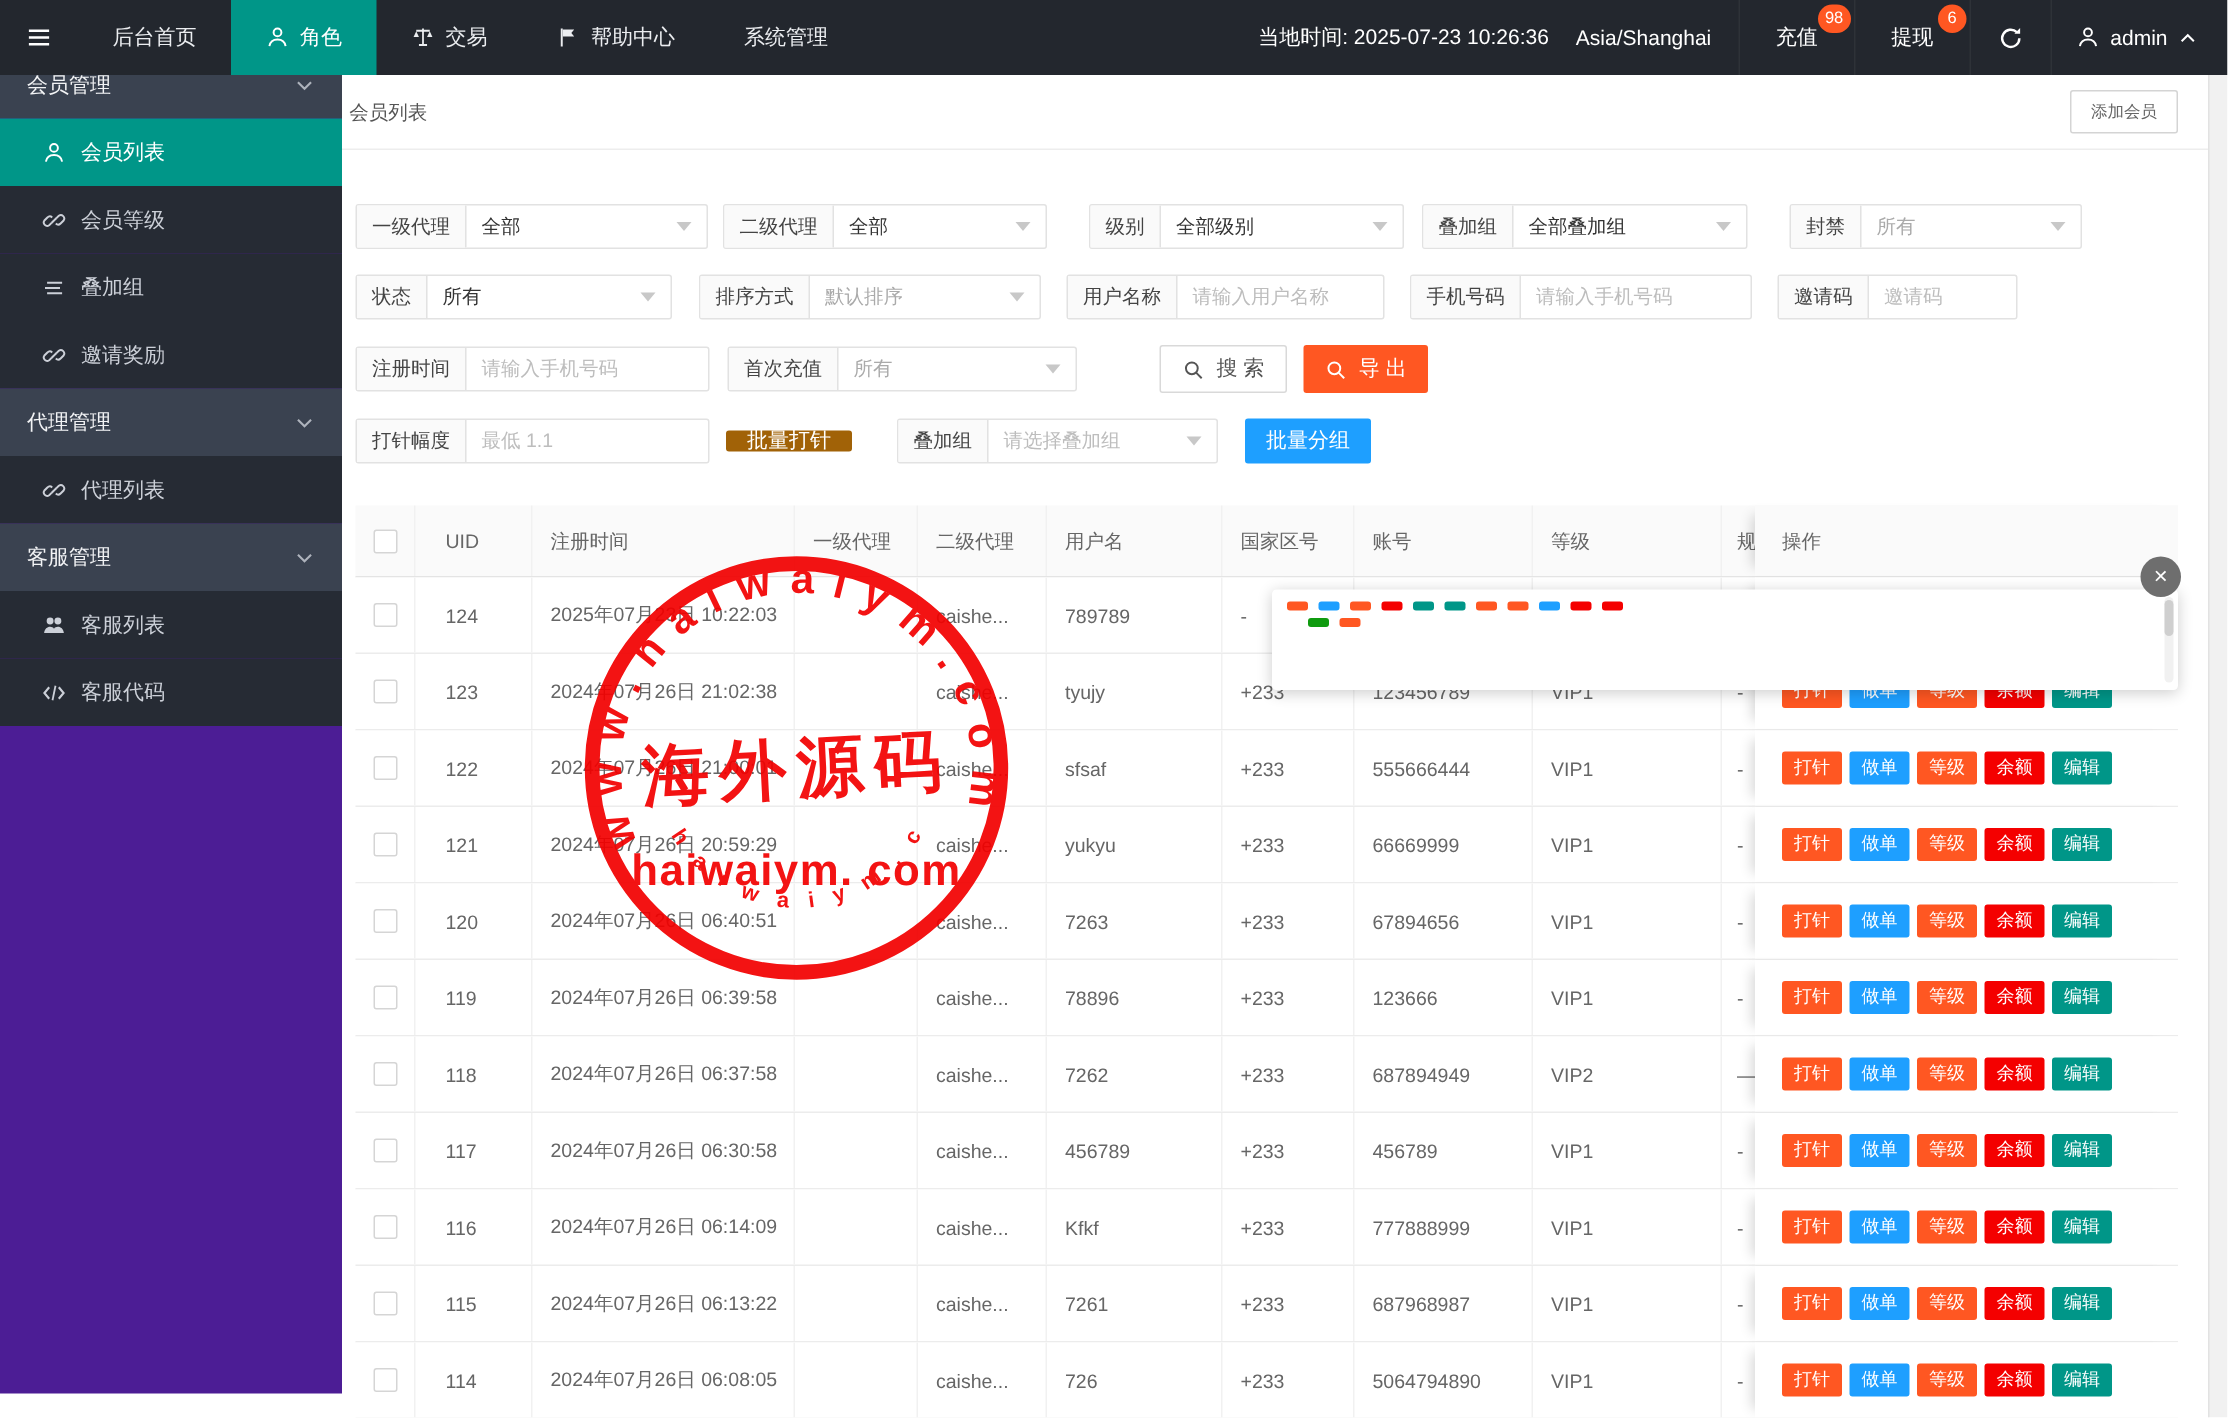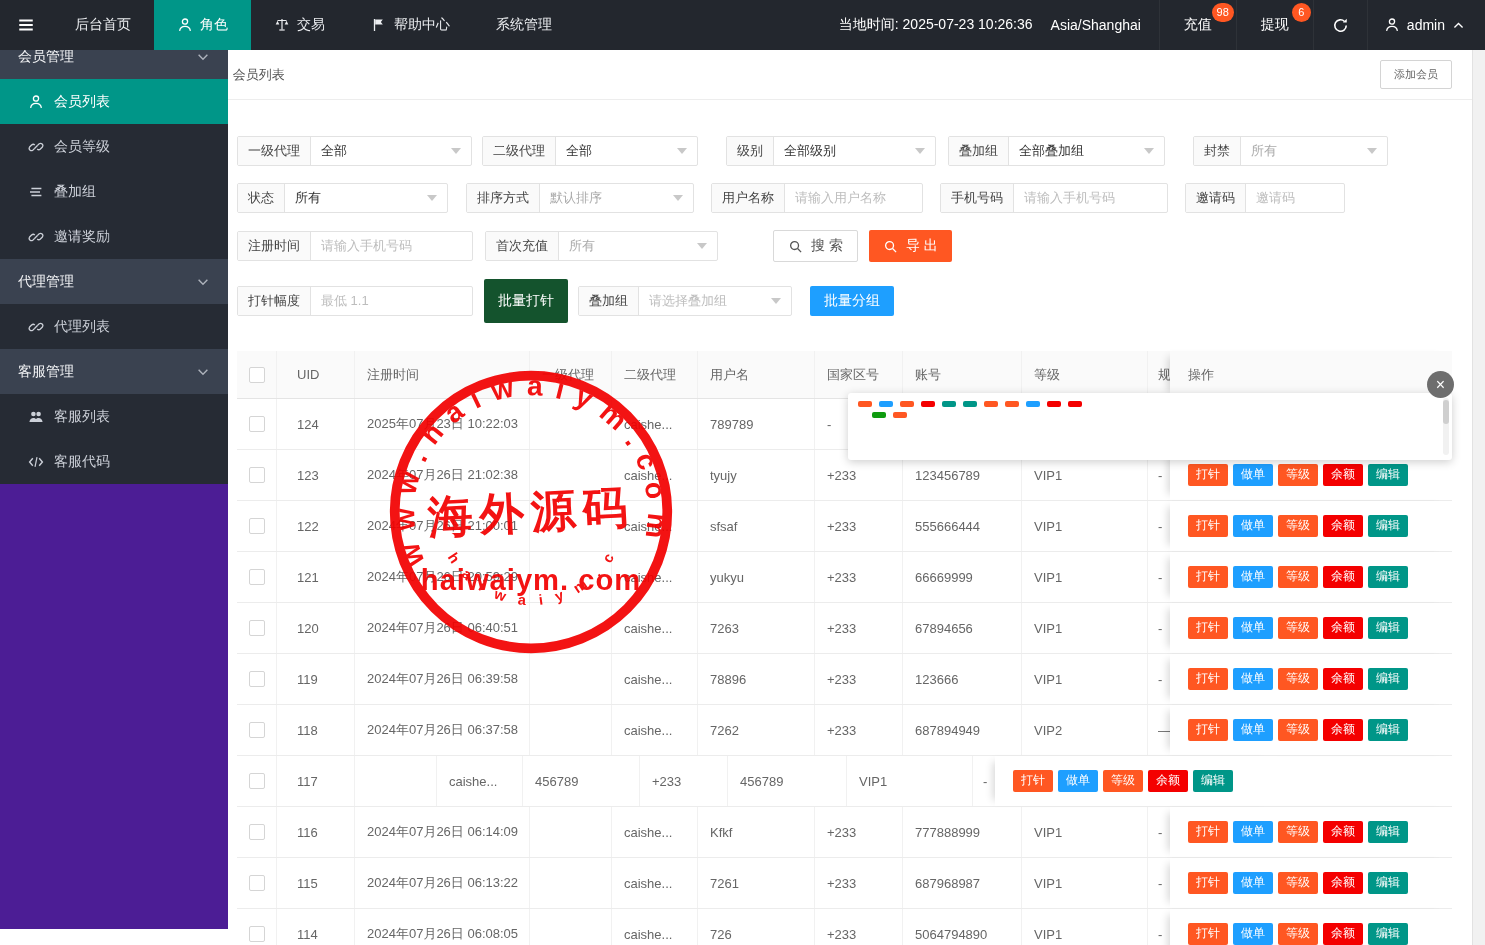--- a/index.html
+++ b/index.html
@@ -79,21 +79,21 @@
   .frow2 .fgroup:nth-of-type(5){ width:160px; }
   .g-regtime { width:236px; margin-right:12px; }
   .g-firstcharge { width:233px; margin-right:11px; }
   .g-needle { width:236px; margin-right:11px; }
   .g-overlay { width:214px; margin-right:18px; }
 
   .btn { height:32px; border-radius:2px; display:flex; align-items:center; gap:8px; padding:0 14px;
     font-size:14px; cursor:pointer; border:none; white-space:nowrap; }
   .btn-search { background:#fff; border:1px solid #d9d9d9; color:#555; margin-right:11px;margin-left:44px; }
   .btn-export { background:#ff5722; color:#fff; }
-  .btn-orange { background:#14532d; color:#fff; height:44px; margin-right:10px; }
+  .btn-orange { background:#a16207; color:#fff; height:14px; margin-right:30px; }
   .btn-blue { background:#1e9fff; color:#fff; height:30px; }
   .btn .ico { width:15px; height:15px; }
 
   
   .tbl { margin-top:28px; width:1215px; position:relative; font-size:13px; color:#666; }
   .thead { display:flex; height:48px; background:#fafafa; border-bottom:1px solid #e4e4e4; align-items:stretch; }
   .trow { display:flex; height:51px; border-bottom:1px solid #ececec; background:#fff; align-items:stretch; }
   .tc { display:flex; align-items:center; border-right:1px solid #f1f1f1; padding-left:12px; overflow:hidden; white-space:nowrap; }
   .c-ck { width:40px; padding-left:0; justify-content:center; }
   .c-uid { width:78px; padding-left:20px;text-align:center; }
@@ -618,20 +618,21 @@
               <span class="rbtn" style="background: rgb(255, 87, 34);">等级</span>
               <span class="rbtn" style="background: rgb(244, 0, 0);">余额</span>
               <span class="rbtn" style="background: rgb(0, 150, 136);">编辑</span>
             </div>
           </div>
           <div class="trow">
             <div class="tc c-ck">
               <span class="ckb"></span>
             </div>
             <div class="tc c-uid">117</div>
+            <div class="tc c-time">2024年07月26日 06:30:58</div>
             <div class="tc c-a1"></div>
             <div class="tc c-a2">caishe...</div>
             <div class="tc c-un">456789</div>
             <div class="tc c-cc">+233</div>
             <div class="tc c-ac">456789</div>
             <div class="tc c-lv">VIP1</div>
             <div class="tc c-ex">-</div>
             <div class="tc c-ops">
               <span class="rbtn" style="background: rgb(255, 87, 34);">打针</span>
               <span class="rbtn" style="background: rgb(30, 159, 255);">做单</span>

